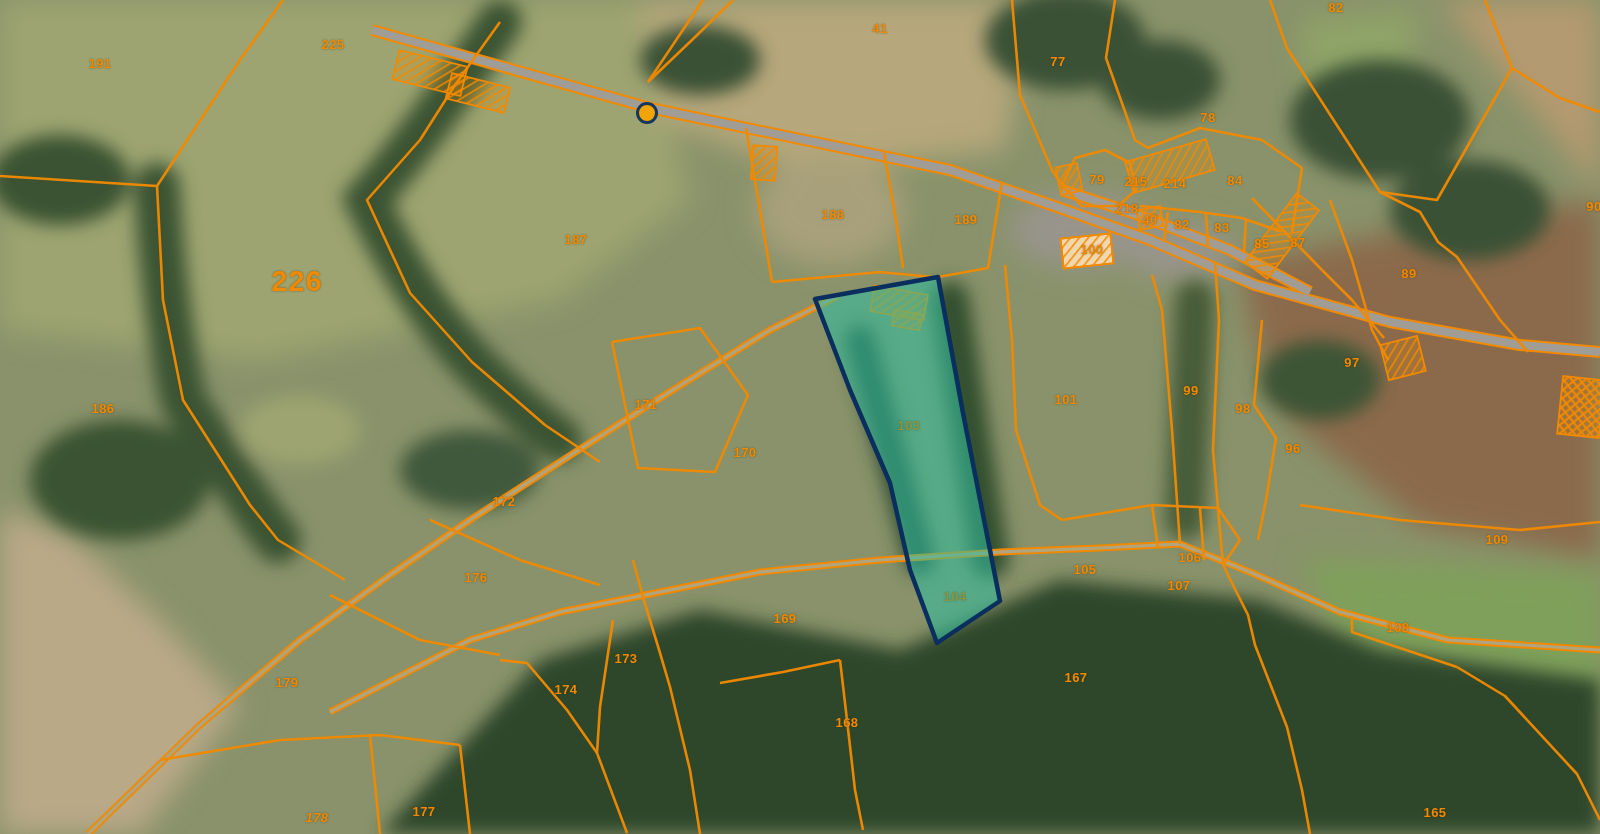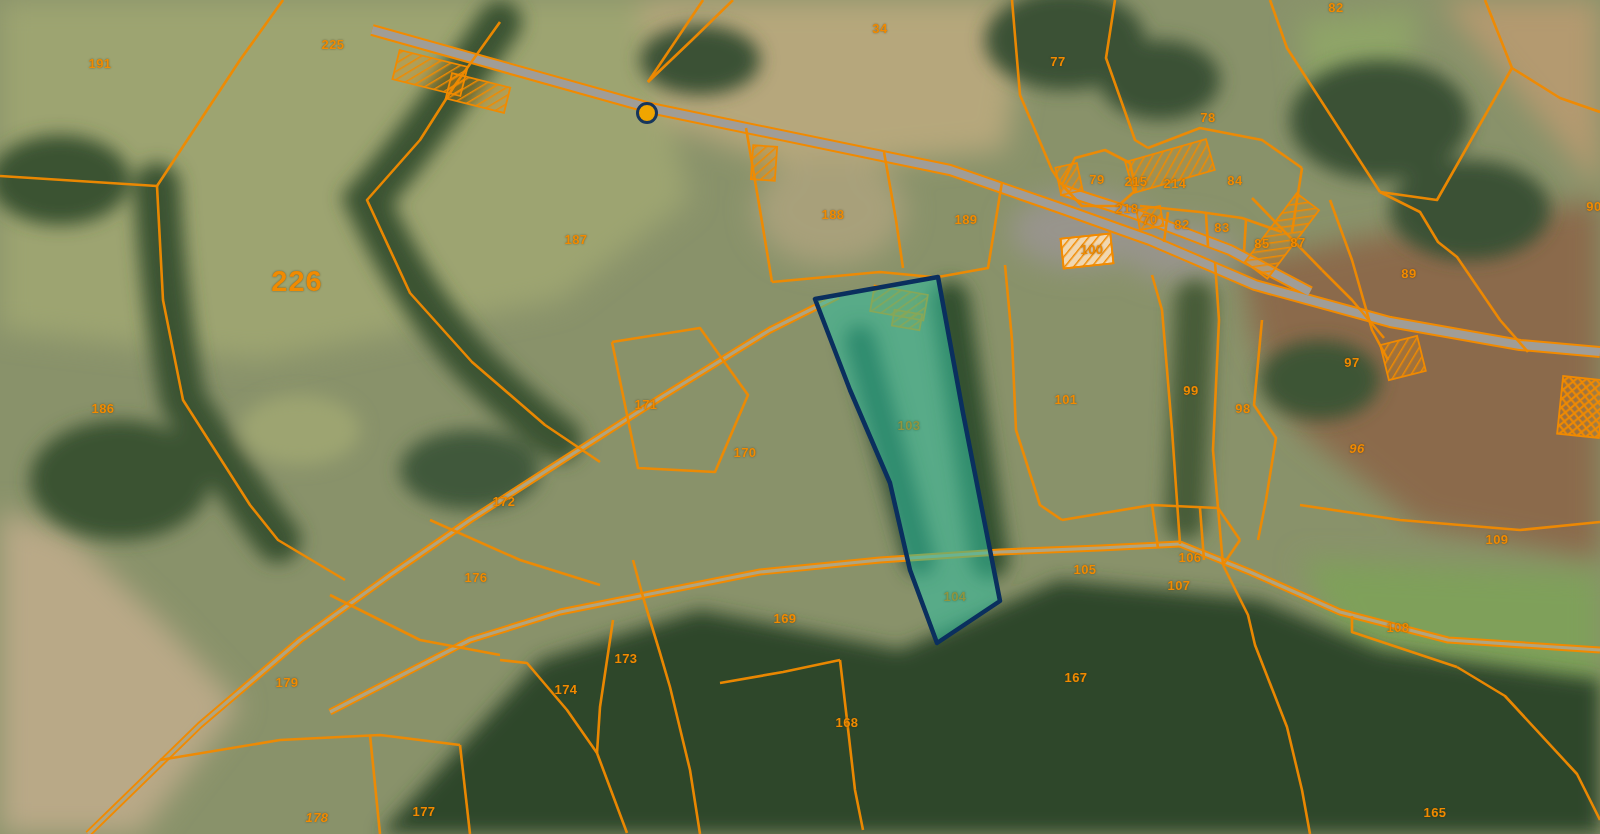--- a/index.html
+++ b/index.html
@@ -167,45 +167,45 @@
     </g>
 
     <polygon id="selected-parcel" points="815,299 938,277 963,413 1000,601 937,643 910,570 890,483 850,390" fill="#2fbfa0" fill-opacity="0.55" stroke="#0a2f5e" stroke-width="4.5" stroke-linejoin="round" style="cursor:pointer"></polygon>
   </svg>
 
   <div id="labels-layer">
       <span class="plabel" style="left: 100px; top: 63px; text-align: right;">191</span>
       <span class="plabel" style="left: 333px; top: 44px;">225</span>
       <span class="plabel big" style="left: 297px; top: 281px;">226</span>
       <span class="plabel" style="left: 103px; top: 408px;">186</span>
-      <span class="plabel" style="left: 880px; top: 28px;">34</span>
+      <span class="plabel" style="left: 880px; top: 28px;">41</span>
       <span class="plabel" style="left: 1058px; top: 61px;">77</span>
       <span class="plabel" style="left: 1336px; top: 7px;">82</span>
       <span class="plabel" style="left: 1208px; top: 117px;">78</span>
       <span class="plabel" style="left: 576px; top: 239px;">187</span>
       <span class="plabel" style="left: 833px; top: 214px;">188</span>
       <span class="plabel" style="left: 966px; top: 219px;">189</span>
       <span class="plabel" style="left: 1097px; top: 179px;">79</span>
       <span class="plabel" style="left: 1136px; top: 181px;">215</span>
       <span class="plabel" style="left: 1175px; top: 183px;">214</span>
       <span class="plabel" style="left: 1235px; top: 180px;">84</span>
       <span class="plabel" style="left: 1127px; top: 208px;">218</span>
-      <span class="plabel" style="left: 1150px; top: 219px;">70</span>
+      <span class="plabel" style="left: 1150px; top: 219px;">40</span>
       <span class="plabel" style="left: 1182px; top: 224px;">82</span>
       <span class="plabel" style="left: 1222px; top: 227px;">83</span>
       <span class="plabel" style="left: 1262px; top: 243px;">85</span>
       <span class="plabel" style="left: 1298px; top: 242px;">87</span>
       <span class="plabel" style="left: 1092px; top: 249px; text-align: center;">100</span>
       <span class="plabel" style="left: 1594px; top: 206px;">90</span>
       <span class="plabel" style="left: 1409px; top: 273px;">89</span>
       <span class="plabel" style="left: 1352px; top: 362px;">97</span>
       <span class="plabel" style="left: 1066px; top: 399px;">101</span>
       <span class="plabel" style="left: 1191px; top: 390px;">99</span>
       <span class="plabel" style="left: 1243px; top: 408px;">98</span>
-      <span class="plabel" style="left: 1357px; top: 448px; font-style: italic;">96</span>
+      <span class="plabel" style="left: 1293px; top: 448px;">96</span>
       <span class="plabel" style="left: 1497px; top: 539px;">109</span>
       <span class="plabel" style="left: 1085px; top: 569px;">105</span>
       <span class="plabel" style="left: 1190px; top: 557px;">106</span>
       <span class="plabel" style="left: 1179px; top: 565px; margin-top: 20px;">107</span>
       <span class="plabel" style="left: 1398px; top: 627px;">108</span>
       <span class="plabel" style="left: 1076px; top: 677px;">167</span>
       <span class="plabel" style="left: 1435px; top: 812px;">165</span>
       <span class="plabel" style="left: 646px; top: 404px;">171</span>
       <span class="plabel" style="left: 745px; top: 452px;">170</span>
       <span class="plabel" style="left: 504px; top: 501px;">172</span>

